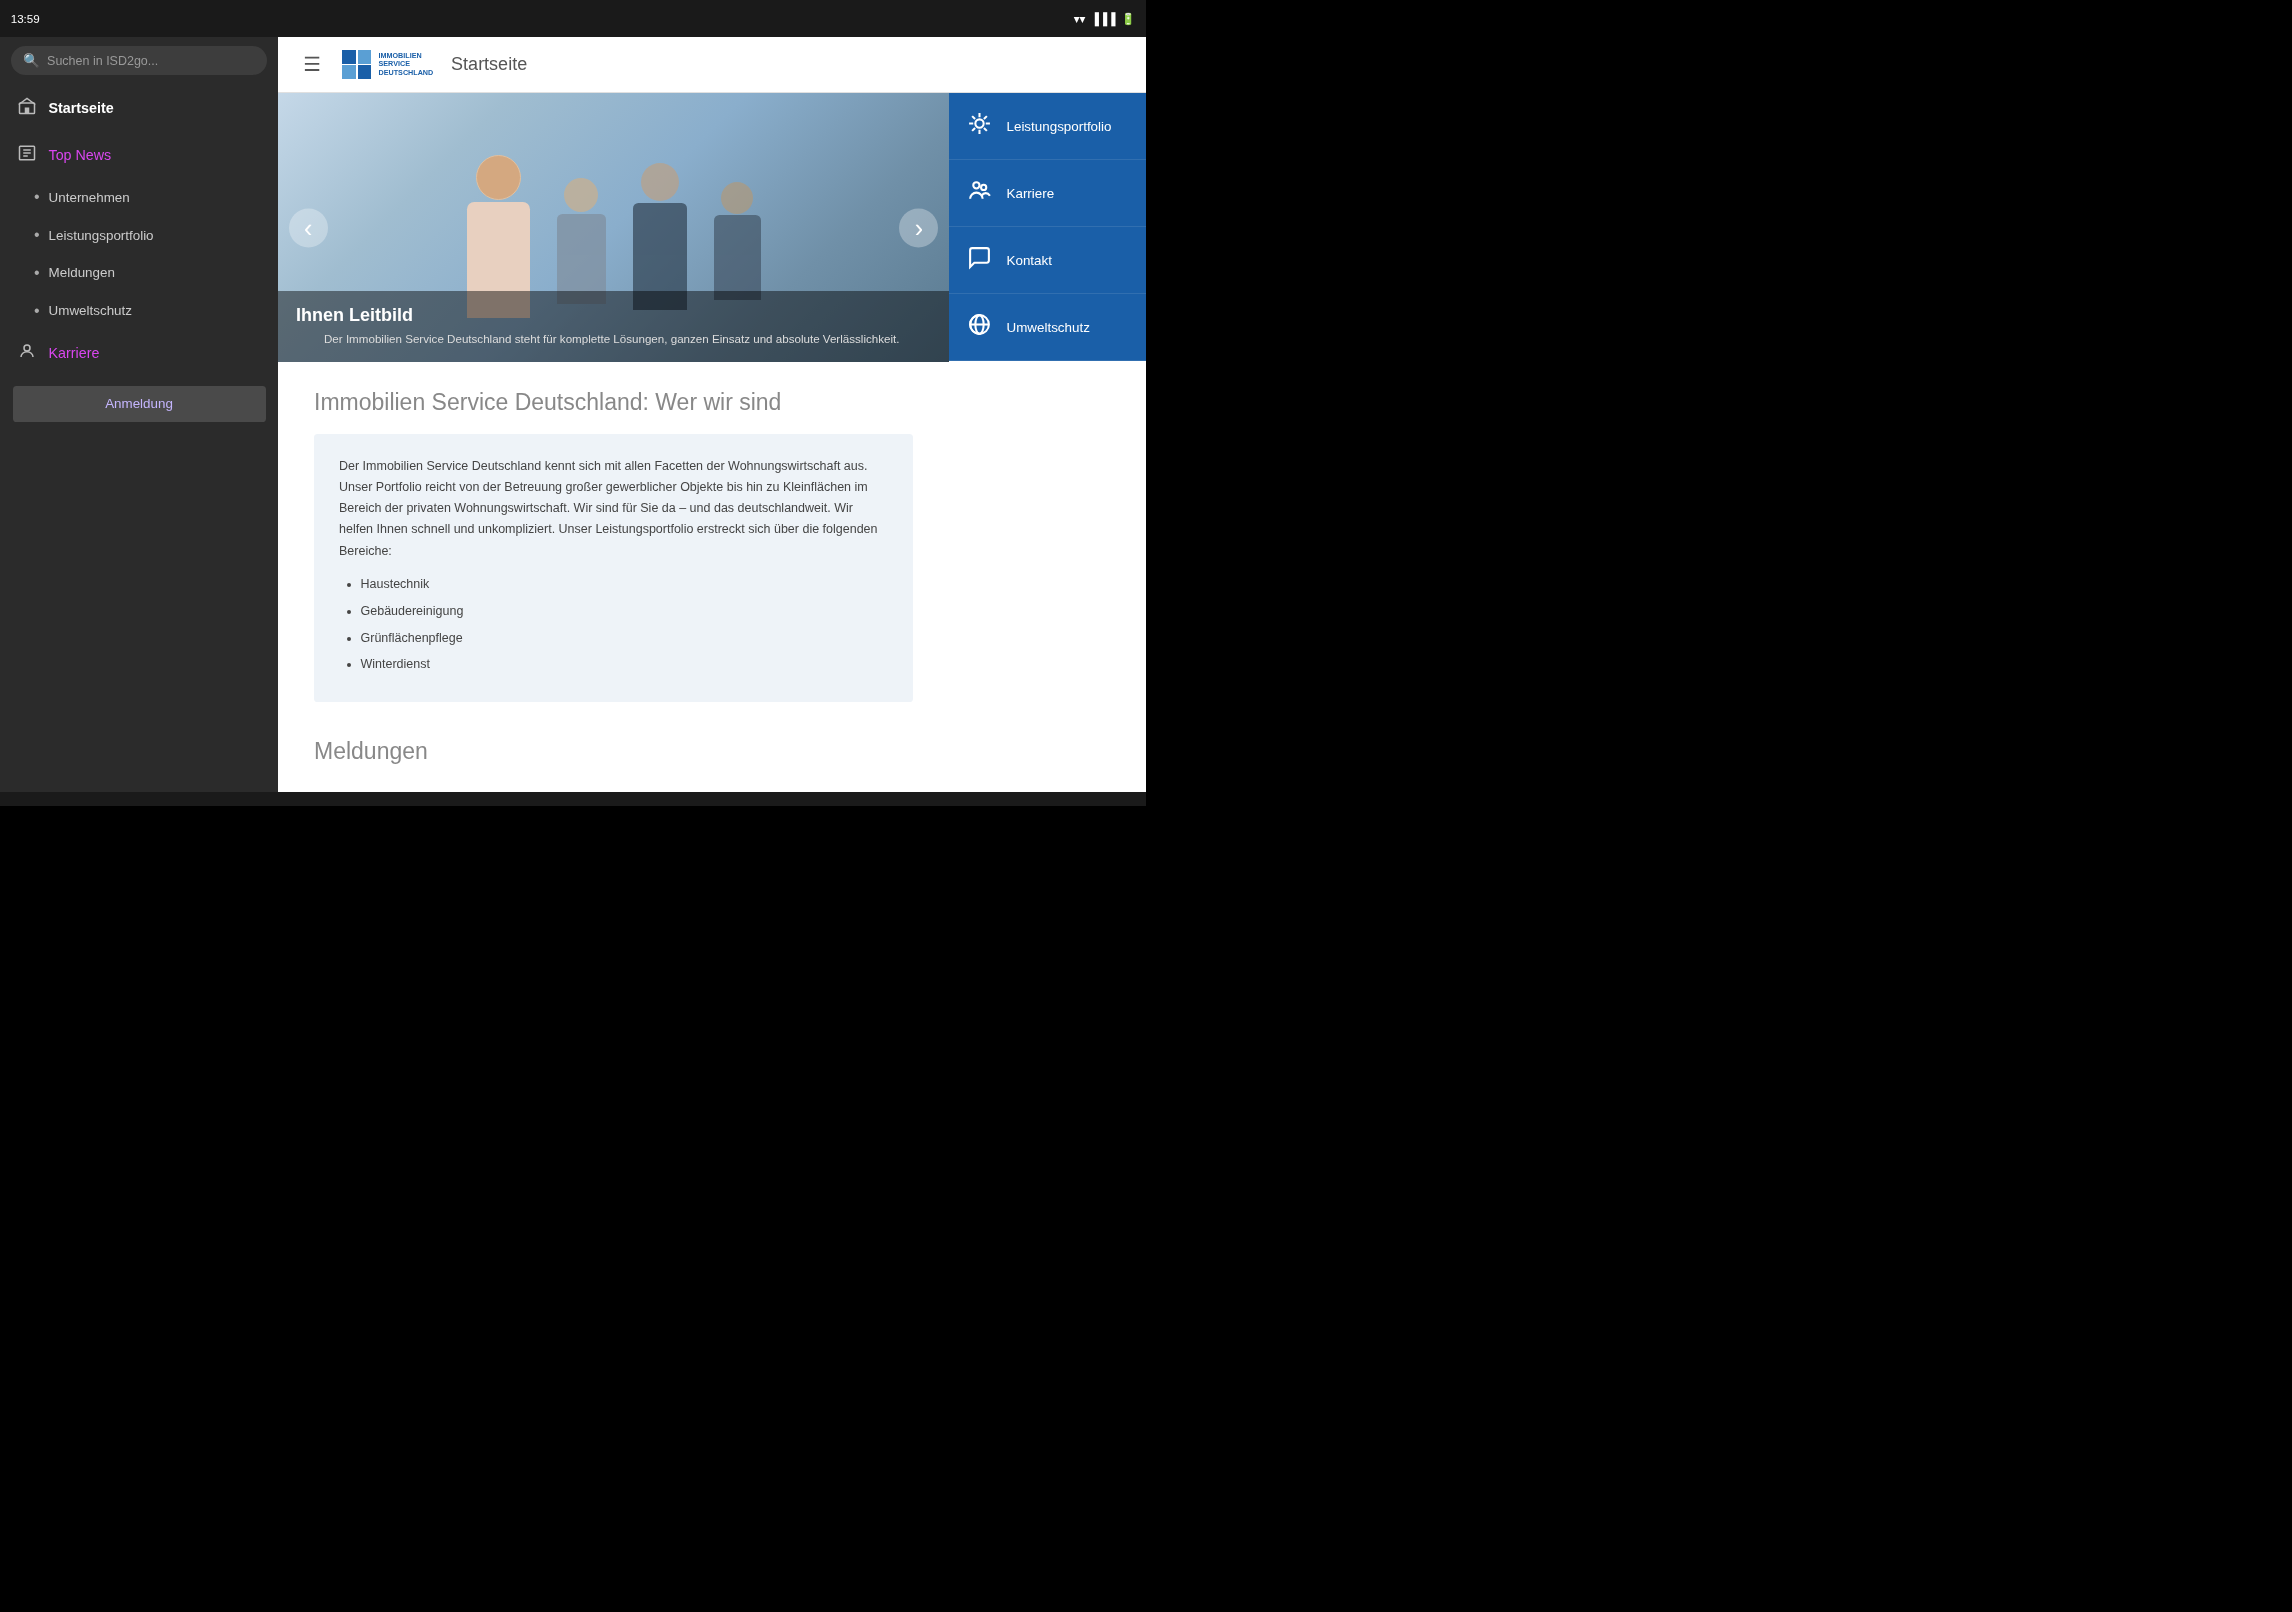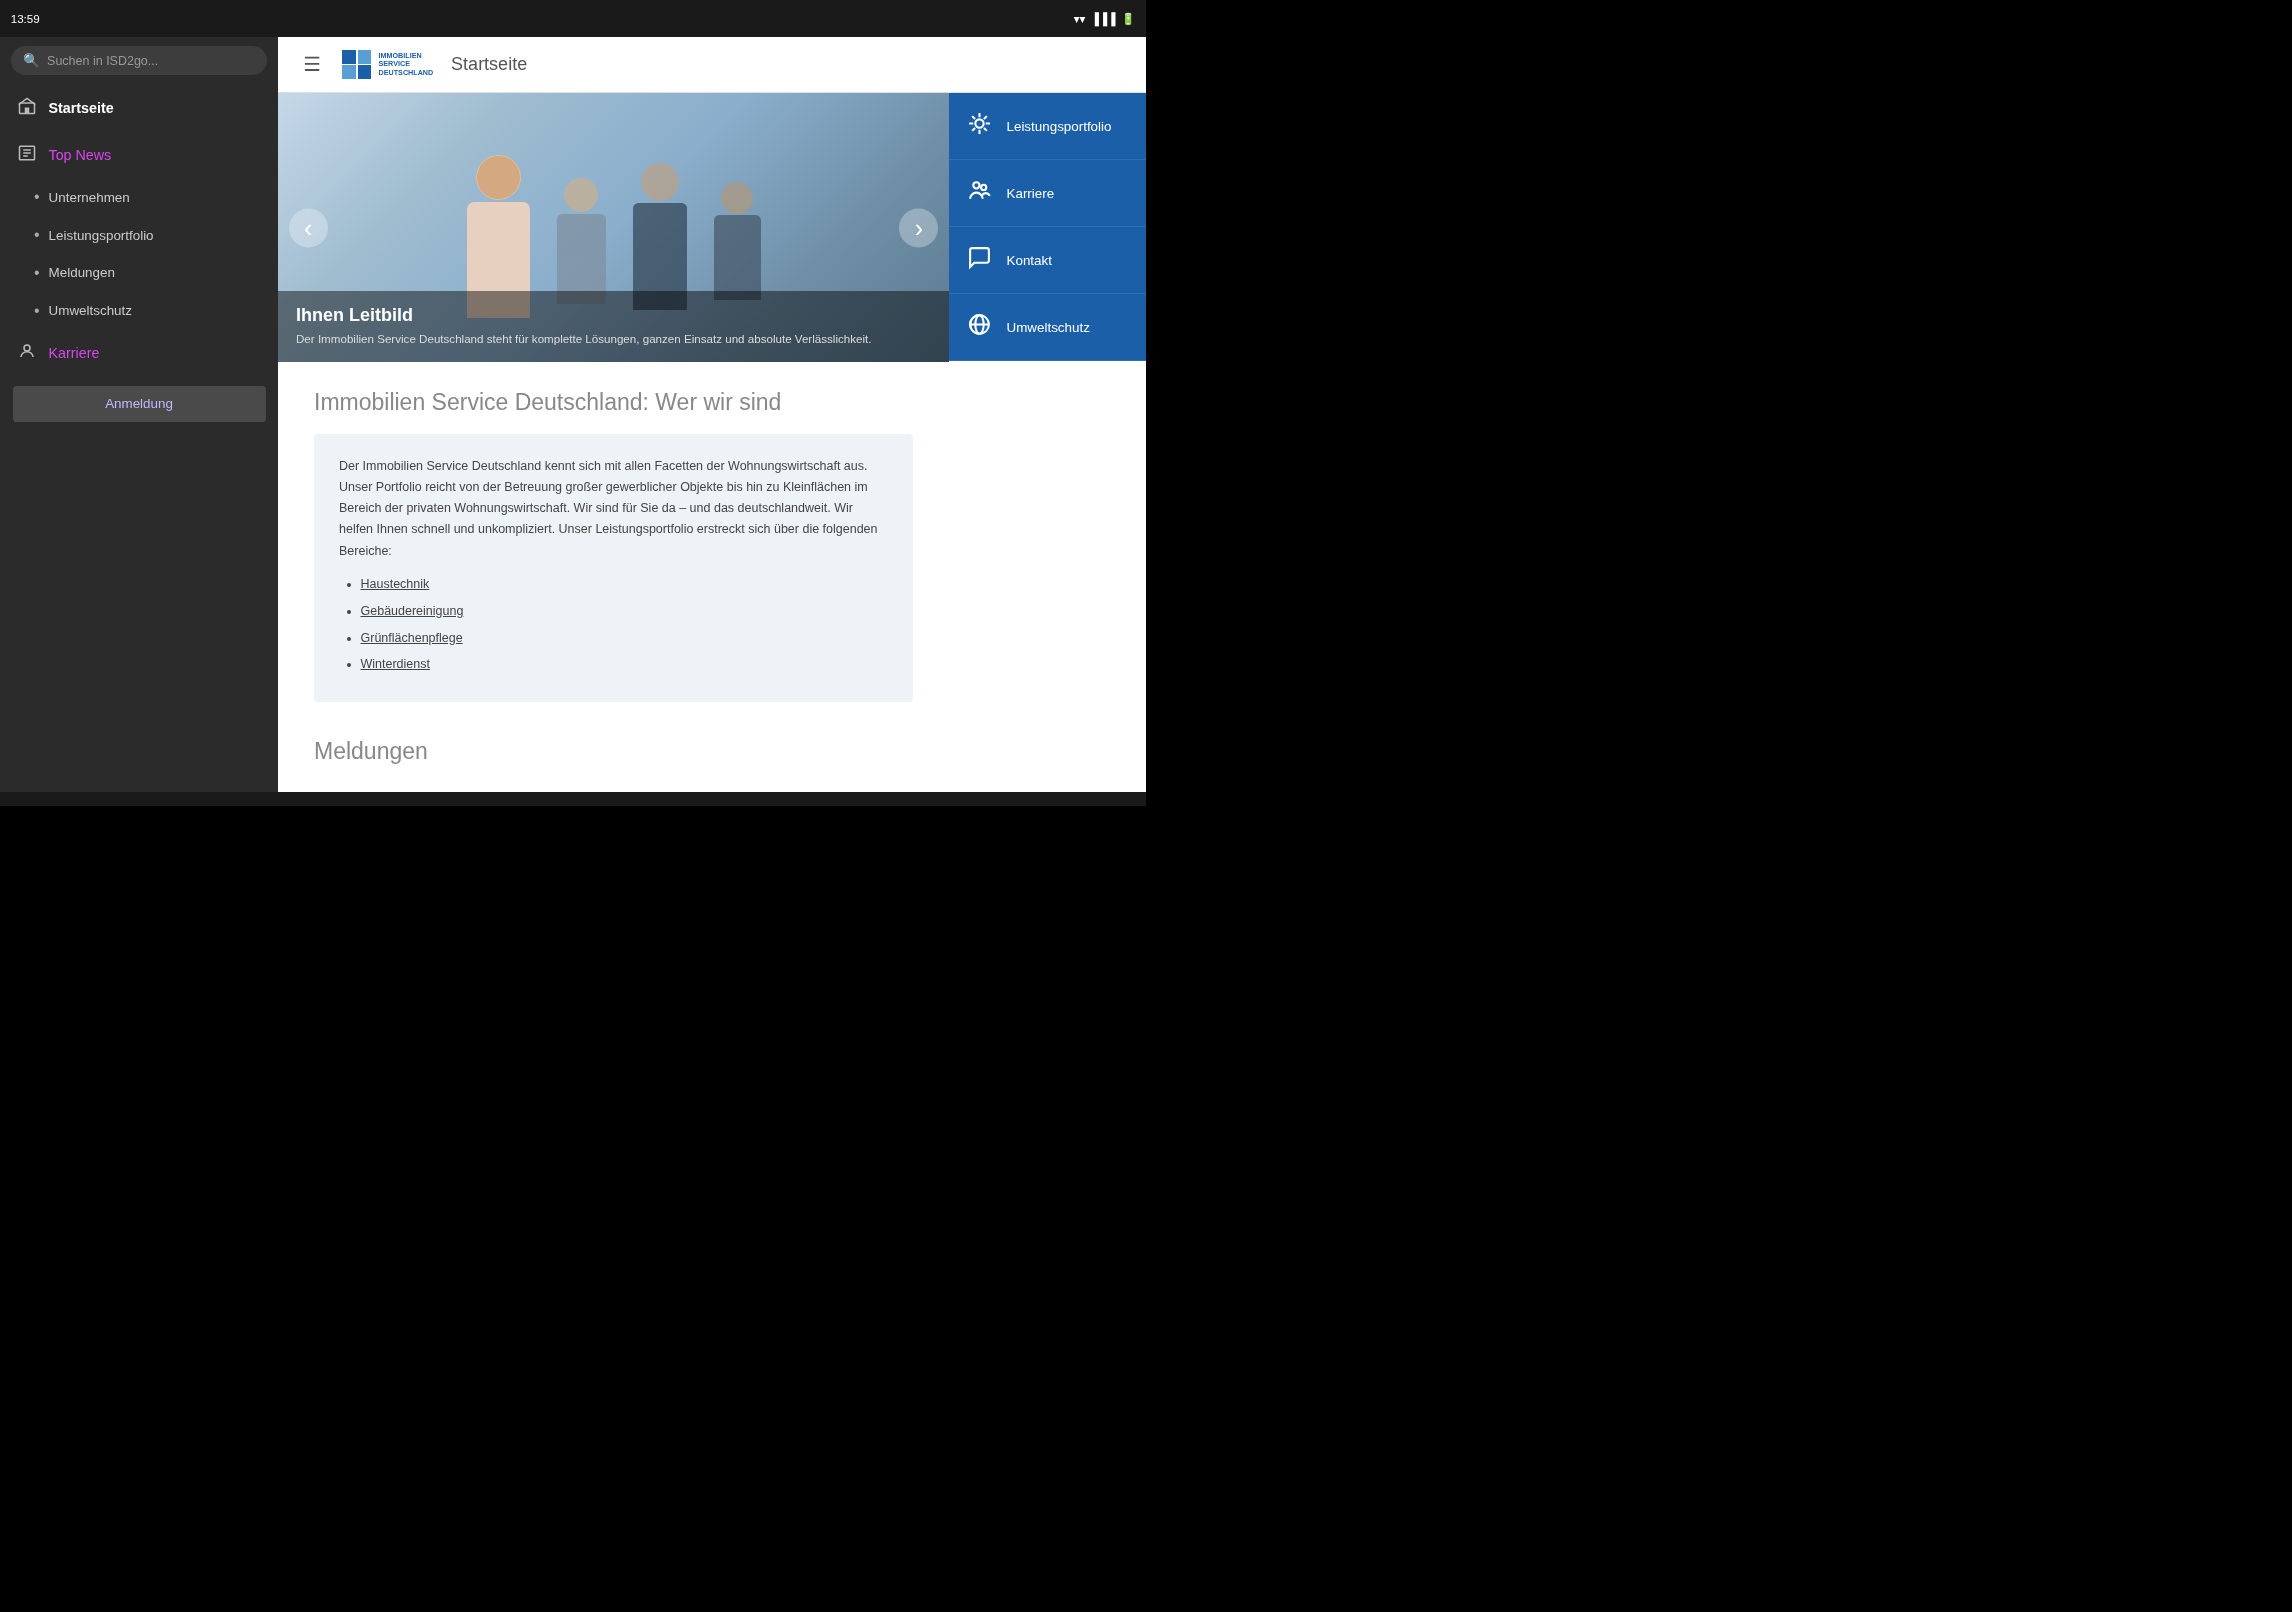--- a/index.html
+++ b/index.html
@@ -185,20 +185,21 @@
     }
     .carousel-caption h2 {
       font-size: 18px;
       font-weight: 700;
       margin-bottom: 5.4px;
     }
     .carousel-caption p {
       font-size: 11.6px;
       line-height: 1.4;
       color: #ddd;
+      margin-left: 28px;
     }
     .carousel-btn {
       position: absolute;
       top: 50%;
       transform: translateY(-50%);
       background: rgba(255,255,255,0.3);
       border: none;
       color: #fff;
       font-size: 25px;
       width: 39px;
@@ -227,21 +228,20 @@
       border-radius: 3.6px;
       padding: 21.5px 25px;
       font-size: 12.5px;
       color: #444;
       line-height: 1.7;
     }
     .info-box ul {
       list-style: disc;
       padding-left: 21.5px;
       margin-top: 12.5px;
-      text-decoration: underline;
     }
     .info-box ul li {
       margin-bottom: 5.4px;
       font-size: 12.5px;
       color: #444;
     }
 
     .meldungen-title {
       font-size: 23px;
       color: #888;

